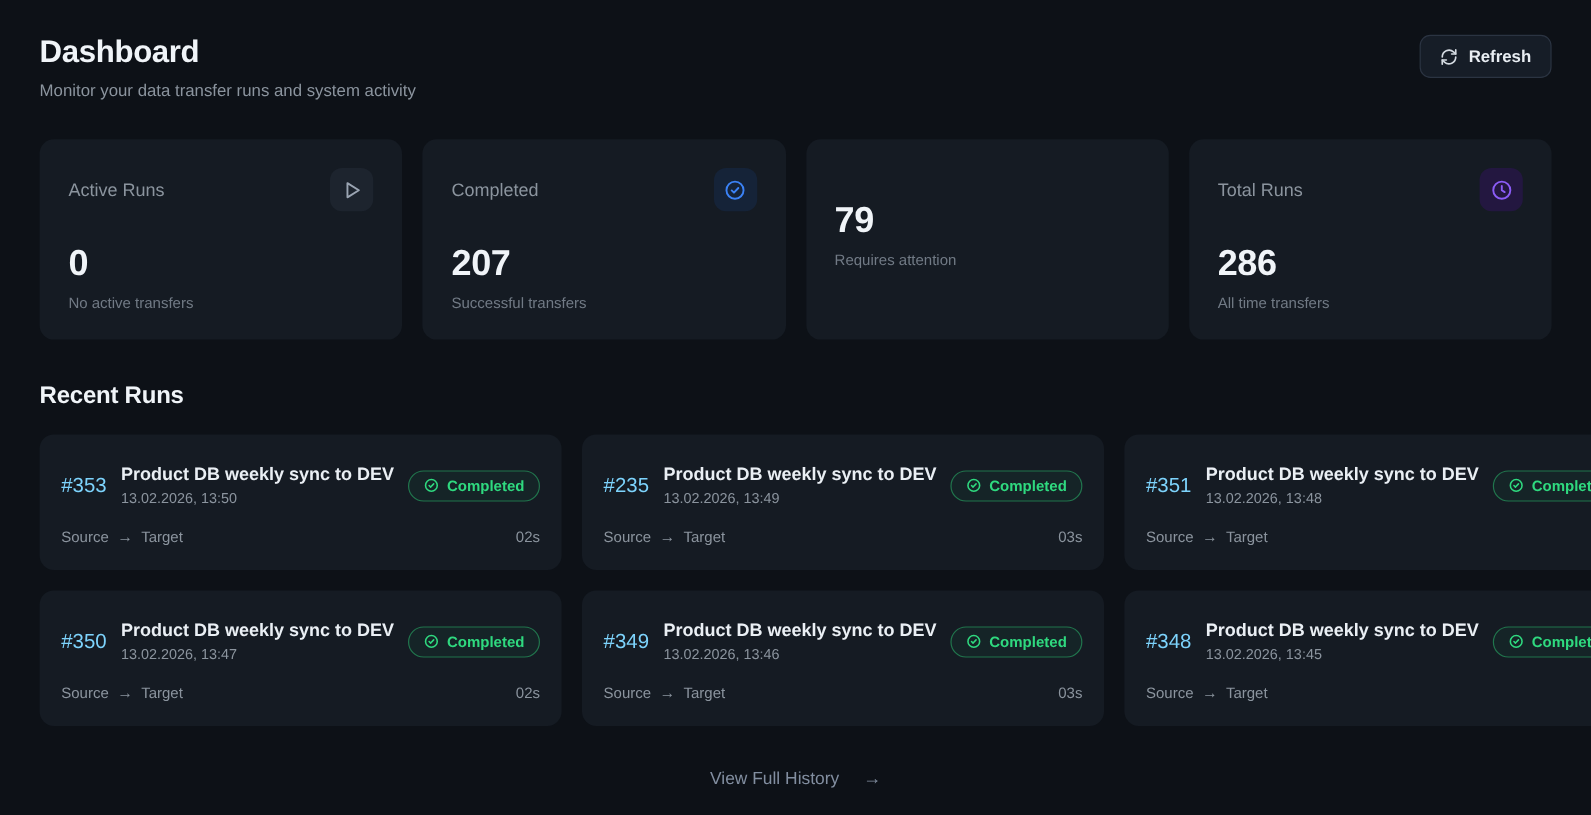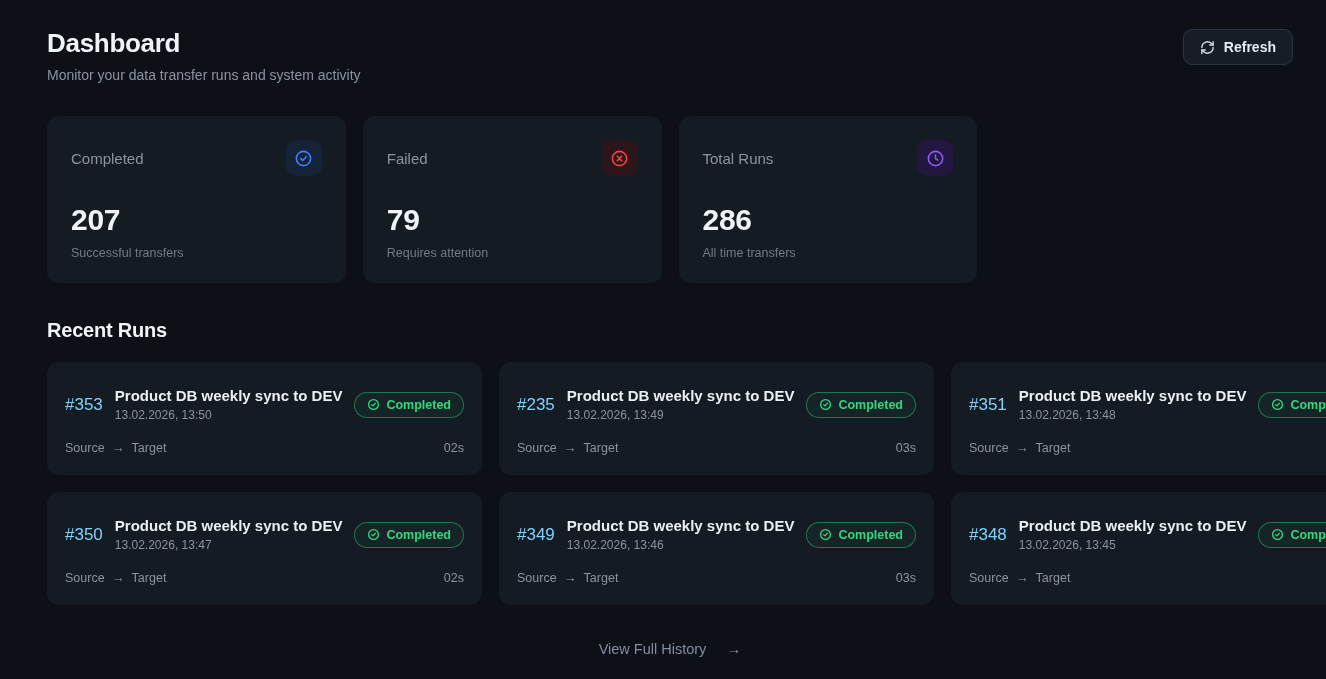--- a/index.html
+++ b/index.html
@@ -3,21 +3,21 @@
 <meta charset="utf-8">
 <style>
   * { box-sizing: border-box; margin: 0; padding: 0; }
   html, body { width: 1326px; height: 679px; }
   body {
     background: #0d1117;
     color: #e8edf2;
     font-family: "Liberation Sans", sans-serif;
     overflow: hidden;
   }
-  .page { padding: 28px 33px 0 47px; }
+  .page { padding: 28px 33px 0 33px; }
 
   
   .header { display: flex; justify-content: space-between; align-items: flex-start; }
   .page-title { font-size: 26px; font-weight: 700; letter-spacing: -0.3px; color: #f0f4f8; }
   .page-subtitle { margin-top: 8px; font-size: 14px; color: #8b949e; }
   .refresh-btn {
     display: inline-flex; align-items: center; gap: 9px;
     background: #161d27; border: 1px solid #2b3442; border-radius: 9px;
     color: #e8edf2; font-size: 14px; font-weight: 600;
     padding: 9px 16px; cursor: pointer; margin-top: 1px;
@@ -92,45 +92,48 @@
           <polyline points="21 2.5 21 8 15.5 8"></polyline>
           <polyline points="3 21.5 3 16 8.5 16"></polyline>
         </svg>
       </span>
       <span>Refresh</span>
     </button>
   </div>
 
   <div class="stats-grid">
 
+    <div class="stat-card">
+      <div class="stat-top">
+        <span class="stat-label">Active Runs</span>
+        <span class="icon-chip chip-neutral">
+          <svg viewBox="0 0 24 24" fill="none" stroke-width="2" stroke-linecap="round" stroke-linejoin="round">
+              <polygon points="7 4.5 19 12 7 19.5 7 4.5"></polygon>
+            </svg>
+        </span>
+      </div>
+      <div class="stat-value">0</div>
+      <div class="stat-caption">No active transfers</div>
+    </div>
 
     <div class="stat-card">
       <div class="stat-top">
         <span class="stat-label">Completed</span>
         <span class="icon-chip chip-blue">
           <svg viewBox="0 0 24 24" fill="none" stroke-width="2" stroke-linecap="round" stroke-linejoin="round">
               <circle cx="12" cy="12" r="9"></circle>
               <path d="m8.5 12.2 2.4 2.4 4.6-4.9"></path>
             </svg>
         </span>
       </div>
       <div class="stat-value">207</div>
       <div class="stat-caption">Successful transfers</div>
     </div>
 
     <div class="stat-card">
-      <div class="stat-top">
-        <span class="stat-label">Failed</span>
-        <span class="icon-chip chip-red">
-          <svg viewBox="0 0 24 24" fill="none" stroke-width="2" stroke-linecap="round" stroke-linejoin="round">
-              <circle cx="12" cy="12" r="9"></circle>
-              <path d="m9.2 9.2 5.6 5.6M14.8 9.2l-5.6 5.6"></path>
-            </svg>
-        </span>
-      </div>
       <div class="stat-value">79</div>
       <div class="stat-caption">Requires attention</div>
     </div>
 
     <div class="stat-card">
       <div class="stat-top">
         <span class="stat-label">Total Runs</span>
         <span class="icon-chip chip-purple">
           <svg viewBox="0 0 24 24" fill="none" stroke-width="2" stroke-linecap="round" stroke-linejoin="round">
               <circle cx="12" cy="12" r="9"></circle>

